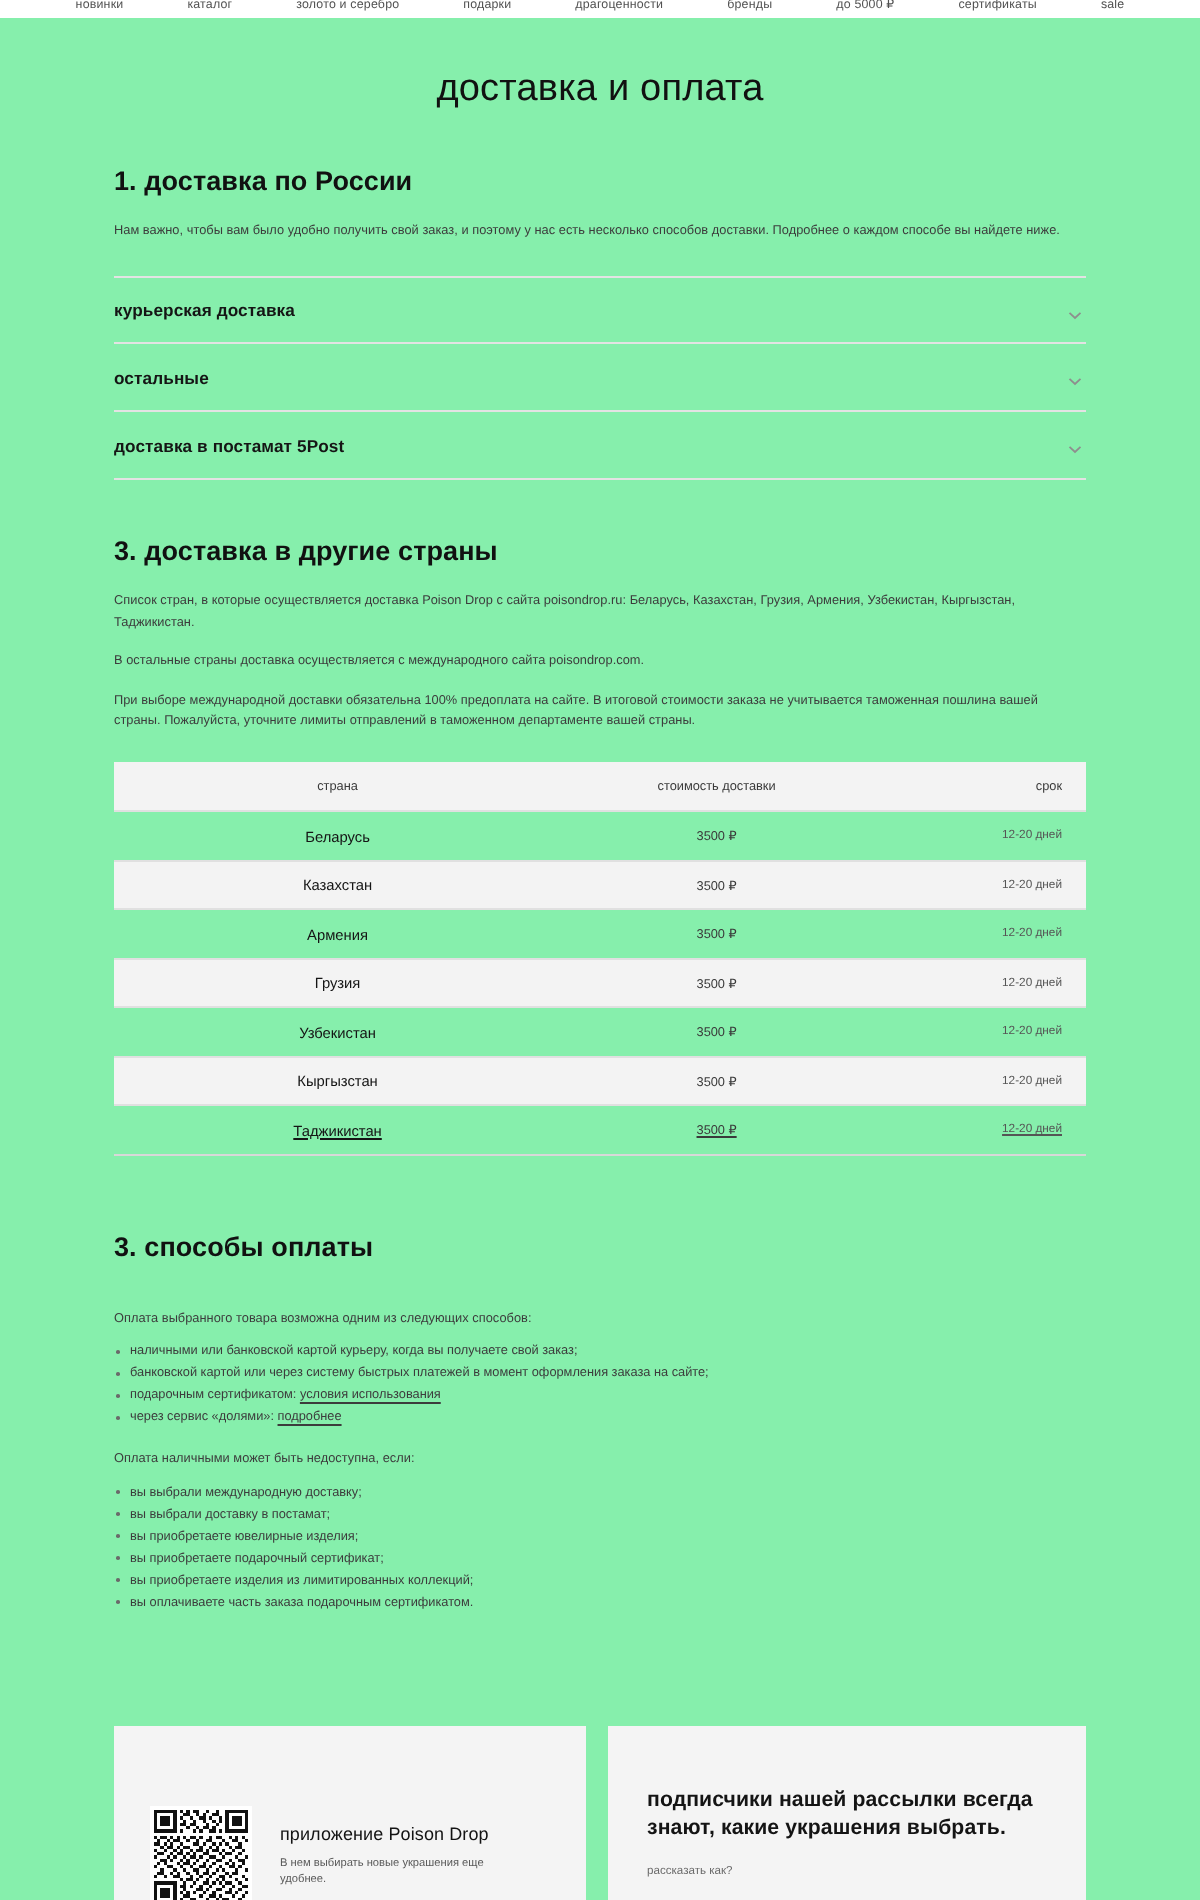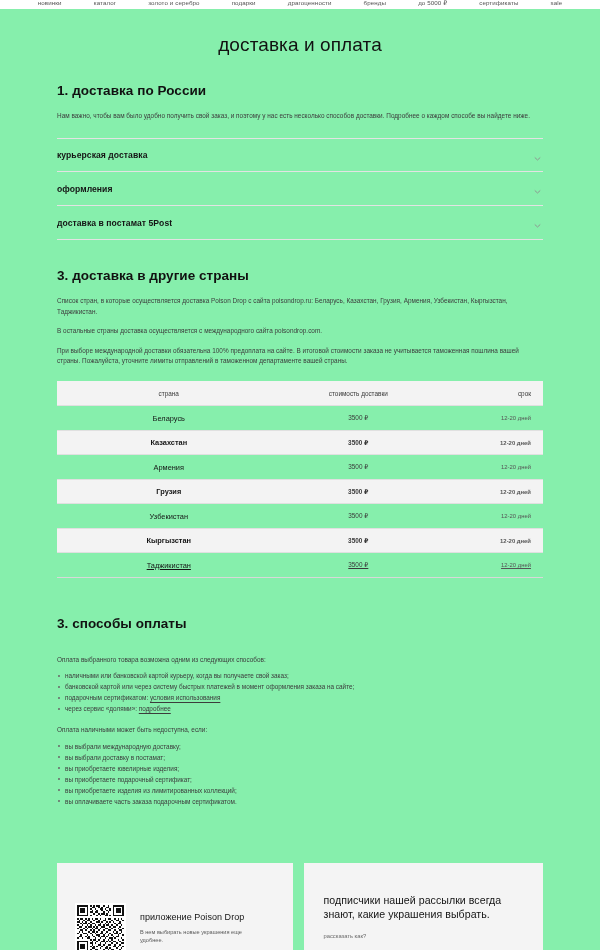--- a/index.html
+++ b/index.html
@@ -92,21 +92,21 @@
     font-size: 6.4px;
   }
   table.ship-table th,
   table.ship-table td {
     padding: 0 12px;
     height: 24.5px;
     vertical-align: middle;
     border-bottom: 1px solid #e0e0e0;
   }
   table.ship-table thead th { background: #f3f3f3; font-weight: 400; color: #3a3a3a; }
-  table.ship-table tbody tr.alt td { background: #f3f3f3; font-weight: bold; }
+  table.ship-table tbody tr.alt td { background: #f3f3f3; }
   table.ship-table tbody tr:last-child td { border-bottom: 1px solid #d8d8d8; text-decoration: underline; }
   .col-country { text-align: center; width: 46%; }
   .col-price   { text-align: center; width: 32%; }
   .col-term    { text-align: right; width: 22%; }
   tbody .col-country { font-size: 7.4px; color: #151515; }
   tbody .col-price   { font-size: 6.4px; color: #3a3a3a; }
   tbody .col-term    { font-size: 5.9px; color: #555; }
 
   
   .sec3 { margin-top: 38px; }
@@ -154,20 +154,21 @@
   .qr svg { display: block; width: 100%; height: 100%; }
   .app-title { font-size: 9px; color: #141414; letter-spacing: .05px; }
   .app-sub { font-size: 5.6px; line-height: 8.6px; color: #5a5a5a; margin-top: 6px; max-width: 108px; }
 
   .news-card { padding: 0 20px; display:block; padding-top: 30px; }
   .news-title {
     font-size: 10.6px;
     line-height: 14.5px;
     color: #141414;
     letter-spacing: .05px;
+    font-weight: bold;
   }
   .news-sub { font-size: 5.8px; color: #6a6a6a; margin-top: 11px; }
   .news-form { display: flex; gap: 9px; margin-top: 12px; }
   .news-input {
     width: 84px; height: 17px;
     border: 1px solid #dcdcdc;
     background: #f8f8f8;
     font-size: 5.3px;
     color: #9a9a9a;
     padding: 0 8px;
@@ -216,21 +217,21 @@
         <div class="acc-row">
           <span class="acc-label">курьерская доставка</span>
           <span class="chev">
             <svg viewBox="0 0 16 16" fill="none" stroke="currentColor" stroke-width="1.3">
                 <path d="M4 6.5 L8 10.2 L12 6.5"></path>
               </svg>
           </span>
         </div>
 
         <div class="acc-row">
-          <span class="acc-label">оформления</span>
+          <span class="acc-label">остальные</span>
           <span class="chev">
             <svg viewBox="0 0 16 16" fill="none" stroke="currentColor" stroke-width="1.3">
                 <path d="M4 6.5 L8 10.2 L12 6.5"></path>
               </svg>
           </span>
         </div>
 
         <div class="acc-row">
           <span class="acc-label">доставка в постамат 5Post</span>
           <span class="chev">

